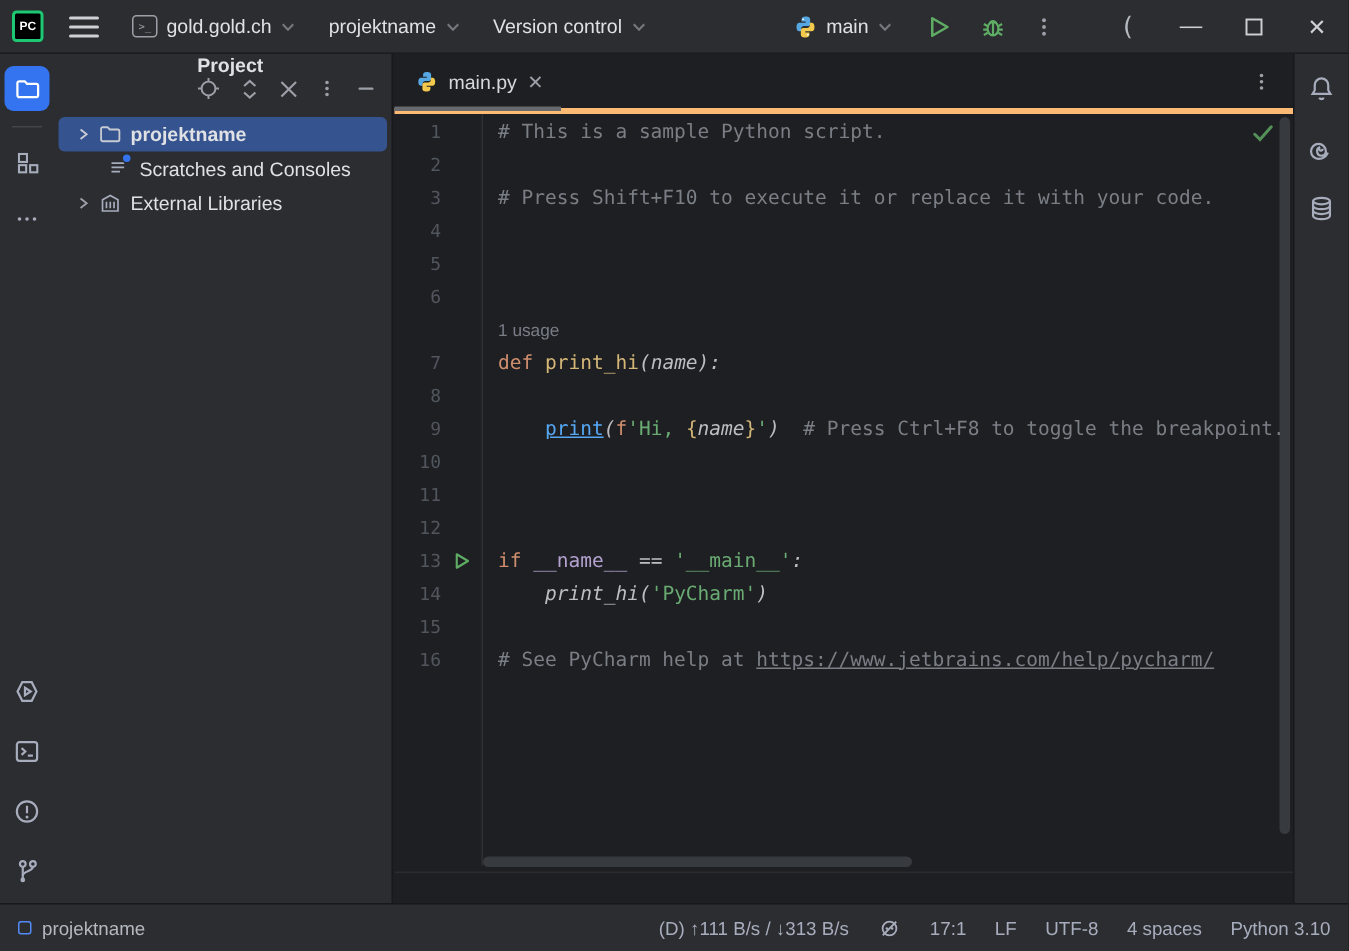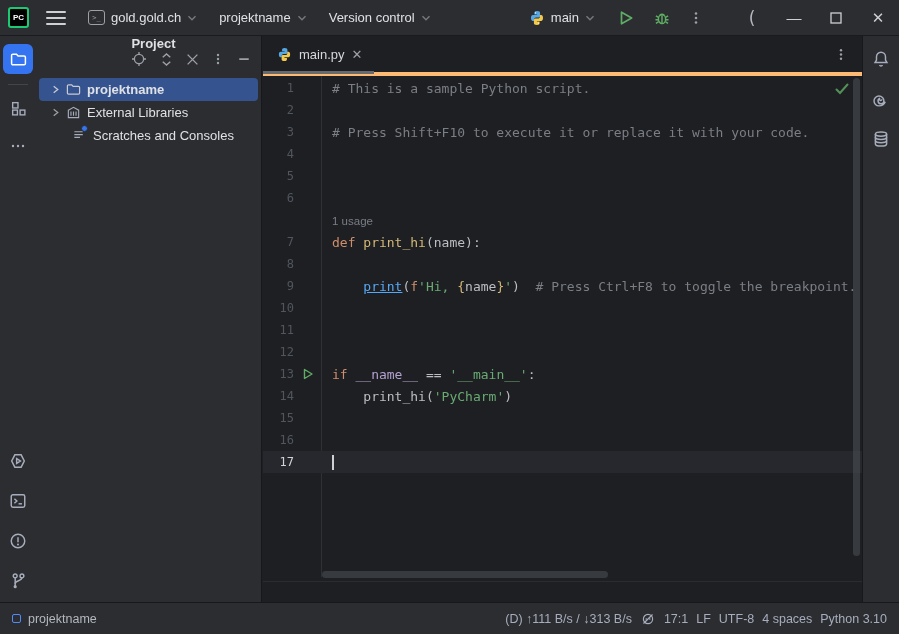--- a/index.html
+++ b/index.html
@@ -71,42 +71,42 @@
   .ln.cur { color:#D0D3D9; }
   .gico { width:27px; flex:none; display:flex; align-items:center; justify-content:center; }
   .ctext { padding-left:11px; color:var(--c-plain,#BCBEC4); }
   .inlay { font-family:"Liberation Sans",sans-serif; font-size:11.5px; color:#787D87; }
   .tk-comment { color:var(--c-comment,#7A7E85); }
   .tk-kw { color:var(--c-kw,#CF8E6D); }
   .tk-fn { color:var(--c-fn,#D5B778); }
   .tk-builtin { color:var(--c-builtin,#56A8F5);text-decoration:underline; }
   .tk-str { color:var(--c-str,#6AAB73); }
   .tk-brace { color:var(--c-brace,#D5B778); }
-  .tk-plain { color:var(--c-plain,#BCBEC4); }
+  .tk-plain { color:var(--c-plain,#BCBEC4);font-style:italic; }
   .tk-link { color:var(--c-comment,#7A7E85); text-decoration:underline; }
   .caret { display:inline-block; width:1.5px; height:15px; background:#CED0D6; vertical-align:middle; }
 
   .inspect-check { position:absolute; top:47px; right:13px; cursor:pointer; }
   .v-scroll { position:absolute; top:42px; right:2px; width:7px; height:478px;
               background:#4D5055; opacity:.55; border-radius:4px; cursor:pointer; }
   .h-scroll { position:absolute; bottom:24px; left:59px; width:286px; height:7px;
               background:#4D5055; opacity:.55; border-radius:4px; cursor:pointer; }
   .editor-bottom-line { position:absolute; left:0; right:0; bottom:20px; height:1px; background:#2A2C30; }
 
   .right-rail { position:absolute; top:36px; right:0; width:37px; bottom:32px; background:#2B2D30;
                 border-left:1px solid #17181B; display:flex; flex-direction:column; align-items:center; }
   .right-rail .rail-btn { margin-top:10px; }
 
   
   .statusbar { position:absolute; left:0; bottom:0; width:899px; height:32px; background:#2B2D30;
                border-top:1px solid #17181B; display:flex; align-items:center;
                color:#A8ADBD; font-size:12.5px; padding:0 12px; }
   .sb-left { display:flex; align-items:center; gap:7px; cursor:pointer; color:#B4B8BF; }
   .sb-proj-ico { width:9px; height:9px; border:1.6px solid #548AF7; border-radius:2px; }
-  .sb-right { margin-left:auto; display:flex; align-items:center; gap:8px; }
+  .sb-right { margin-left:auto; display:flex; align-items:center; gap:19px; }
   .sb-item { cursor:pointer; white-space:nowrap; }
   svg { display:block; }
 </style>
 <style>.tk-dunder{color:var(--c-dunder,#B3A1CF);}</style></head>
 <body>
 
 <div class="titlebar">
   <div class="tb-logo">
       <span>PC</span>
     </div>
@@ -281,42 +281,42 @@
             <path d="M3 1.5 7.5 5 3 8.5" fill="none" stroke="#C8CBD2" stroke-width="1.4"></path>
           </svg>
       </span>
       <span class="tree-ico">
         <svg width="15" height="15" viewBox="0 0 16 16">
             <path d="M1.5 4.2c0-.7.5-1.2 1.2-1.2h3.4l1.5 1.6h5.7c.7 0 1.2.5 1.2 1.2v6c0 .7-.5 1.2-1.2 1.2H2.7c-.7 0-1.2-.5-1.2-1.2V4.2z" fill="none" stroke="#C8CBD2" stroke-width="1.3"></path>
           </svg>
       </span>
       <span style="font-weight:bold;">projektname</span>
     </div>
+    <div class="tree-row indent2">
+      <span class="tree-ico">
+        <svg width="15" height="15" viewBox="0 0 16 16">
+            <path d="M2.5 4h9M2.5 7h9M2.5 10h6" stroke="#A8ADBD" stroke-width="1.3" fill="none"></path>
+          </svg>
+        <span class="badge-dot"></span>
+      </span>
+      <span>Scratches and Consoles</span>
+    </div>
     <div class="tree-row">
       <span class="tw">
         <svg width="9" height="9" viewBox="0 0 10 10">
             <path d="M3 1.5 7.5 5 3 8.5" fill="none" stroke="#9DA0A8" stroke-width="1.4"></path>
           </svg>
       </span>
       <span class="tree-ico">
         <svg width="15" height="15" viewBox="0 0 16 16" fill="none" stroke="#A8ADBD" stroke-width="1.2">
           <path d="M2.5 5.5 8 2.5l5.5 3v8h-11z"></path>
             <path d="M5.3 7v4.5M8 7v4.5M10.7 7v4.5"></path>
         </svg>
       </span>
       <span>External Libraries</span>
-    </div>
-    <div class="tree-row indent2">
-      <span class="tree-ico">
-        <svg width="15" height="15" viewBox="0 0 16 16">
-            <path d="M2.5 4h9M2.5 7h9M2.5 10h6" stroke="#A8ADBD" stroke-width="1.3" fill="none"></path>
-          </svg>
-        <span class="badge-dot"></span>
-      </span>
-      <span>Scratches and Consoles</span>
     </div>
   </div>
 </div>
 
 <div class="editor-area">
   <div class="tabbar">
     <div class="tab">
       <svg width="15" height="15" viewBox="0 0 16 16">
         <path d="M8 1c-2 0-2.6.9-2.6 2v1.4h2.7v.7H3.9C2.6 5.1 2 6.3 2 8c0 1.7.6 2.9 1.9 2.9h1.2V9.2c0-1 .9-1.8 1.9-1.8h2.6c.9 0 1.5-.7 1.5-1.6V3c0-1.1-.6-2-3.1-2z" fill="#57A8E2"></path>
         <path d="M8 15c2 0 2.6-.9 2.6-2v-1.4H7.9v-.7h4.2c1.3 0 1.9-1.2 1.9-2.9 0-1.7-.6-2.9-1.9-2.9h-1.2v1.7c0 1-.9 1.8-1.9 1.8H6.4c-.9 0-1.5.7-1.5 1.6V13c0 1.1.6 2 3.1 2z" fill="#F2C94C"></path>
@@ -347,22 +347,21 @@
         <div class="code-row"><span class="ln">8</span><span class="gico"></span></div>
         <div class="code-row"><span class="ln">9</span><span class="gico"></span><span class="ctext"><span class="tk-plain">    </span><span class="tk-builtin">print</span><span class="tk-plain">(</span><span class="tk-kw">f</span><span class="tk-str">'Hi, </span><span class="tk-brace">{</span><span class="tk-plain">name</span><span class="tk-brace">}</span><span class="tk-str">'</span><span class="tk-plain">)</span><span class="tk-comment">  # Press Ctrl+F8 to toggle the breakpoint.</span></span></div>
         <div class="code-row"><span class="ln">10</span><span class="gico"></span><span class="ctext"></span></div>
         <div class="code-row"><span class="ln">11</span><span class="gico"></span><span class="ctext"></span></div>
         <div class="code-row"><span class="ln">12</span><span class="gico"></span></div>
         <div class="code-row"><span class="ln">13</span><span class="gico"><svg width="12" height="12" viewBox="0 0 12 12">
               <path d="M2.5 1.5 10 6 2.5 10.5 Z" fill="none" stroke="#5FAD65" stroke-width="1.4" stroke-linejoin="round"></path>
             </svg></span><span class="ctext"><span class="tk-kw">if </span><span class="tk-dunder">__name__</span><span class="tk-plain"> == </span><span class="tk-str">'__main__'</span><span class="tk-plain">:</span></span></div>
         <div class="code-row"><span class="ln">14</span><span class="gico"></span><span class="ctext"><span class="tk-plain">    </span><span class="tk-plain">print_hi</span><span class="tk-plain">(</span><span class="tk-str">'PyCharm'</span><span class="tk-plain">)</span></span></div>
         <div class="code-row"><span class="ln">15</span><span class="gico"></span><span class="ctext"></span></div>
-        <div class="code-row"><span class="ln">16</span><span class="gico"></span></div>
-        <div class="code-row current"><span class="ln cur">17</span><span class="gico"></span><span class="ctext"><span class="caret"></span></span></div>
+        <div class="code-row"><span class="ln">16</span><span class="gico"></span><span class="ctext"><span class="tk-comment"># See PyCharm help at </span><span class="tk-link">https://www.jetbrains.com/help/pycharm/</span></span></div>
       </div>
     <div class="editor-bottom-line"></div>
   </div>
 
   <div class="inspect-check">
     <svg width="14" height="12" viewBox="0 0 14 12">
         <path d="M1.5 6.5 5 10 12.5 1.5" fill="none" stroke="#549159" stroke-width="2" stroke-linecap="round"></path>
       </svg>
   </div>
   <div class="v-scroll"></div>

